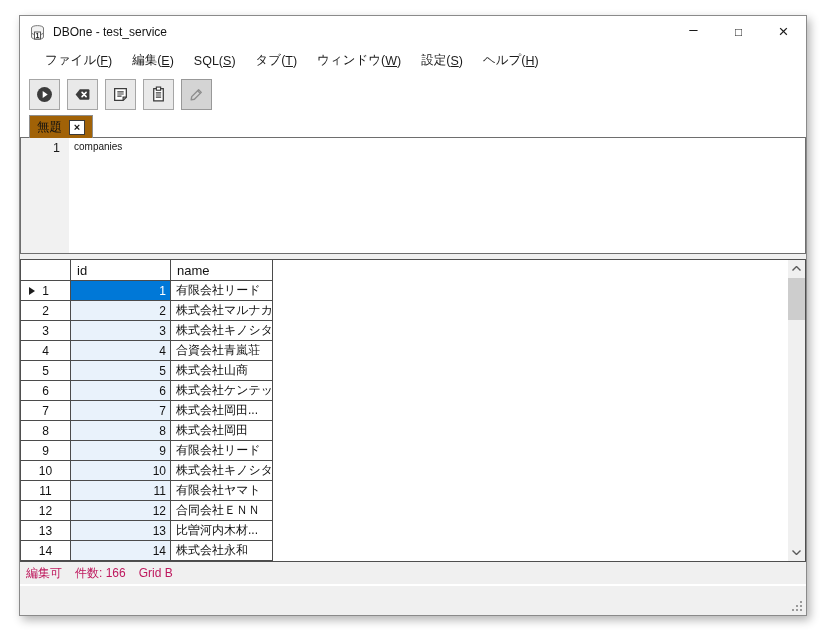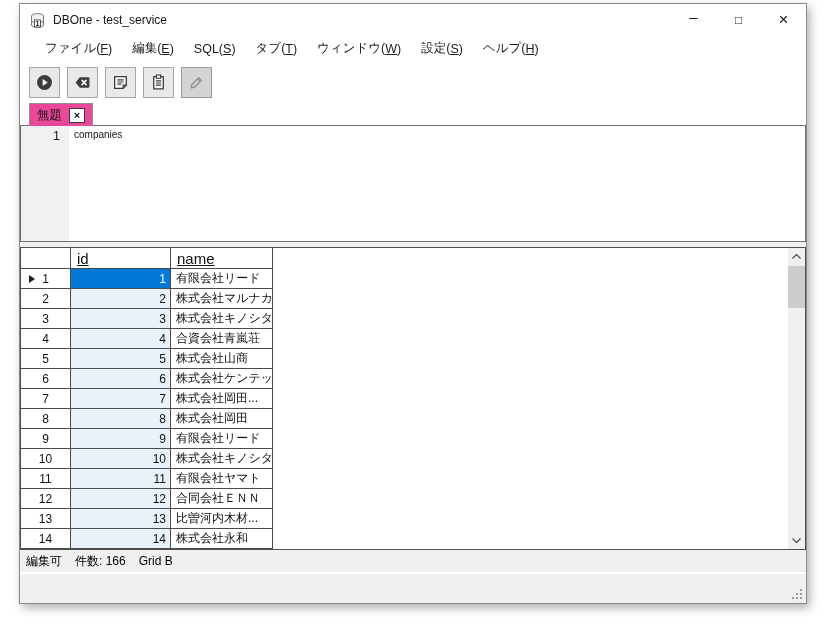--- a/index.html
+++ b/index.html
@@ -2,21 +2,21 @@
 <html><head>
 <meta charset="utf-8">
 <style>
   * { margin:0; padding:0; box-sizing:border-box; }
   body {
     width:826px; height:633px; background:#ffffff; overflow:hidden;
     font-family:"Liberation Sans","DejaVu Sans",sans-serif;
     -webkit-font-smoothing:antialiased;
   }
   .window {
-    position:absolute; left:19px; top:3px; width:788px; height:601px;
+    position:absolute; left:19px; top:15px; width:788px; height:601px;
     background:#ffffff; border:1px solid #8a8a8a;
     box-shadow:3px 4px 9px rgba(0,0,0,0.30);
     display:flex; flex-direction:column;
   }
   
   .titlebar { height:32px; display:flex; align-items:center; background:#fff; flex:0 0 auto; }
   .app-icon { width:17px; height:17px; margin-left:9px; flex:0 0 auto; }
   .title-text { font-size:12px; color:#141414; margin-left:7px; flex:1 1 auto; white-space:nowrap; }
   .win-controls { display:flex; height:32px; flex:0 0 auto; }
   .win-btn { width:45px; height:31px; display:flex; align-items:center; justify-content:center;
@@ -28,21 +28,21 @@
   .menubar { height:25px; display:flex; align-items:stretch; background:#fff; padding-left:15px; flex:0 0 auto; }
   .menu-item { font-size:12.5px; color:#1b1b1b; padding:0 10px; display:flex; align-items:center; white-space:nowrap; }
   .menu-item u { text-decoration:underline; }
   
   .toolbar { height:42px; display:flex; align-items:center; gap:7px; padding-left:9px; background:#fff; flex:0 0 auto; }
   .tool-btn { width:31px; height:31px; background:#e9e9e9; border:1px solid #a6a6a6;
               display:flex; align-items:center; justify-content:center; }
   .tool-btn.toggled { background:#d4d4d4; border-color:#989898; }
   
   .tabrow { height:22px; display:flex; padding-left:9px; background:#fff; flex:0 0 auto; }
-  .tab { position:relative; z-index:2; height:23px; margin-bottom:-1px; background:#ec4899;
+  .tab { position:relative; z-index:2; height:23px; margin-bottom:-1px; background:#a16207;
          border:1px solid #8f8f8f; border-bottom:none;
          display:flex; align-items:center; gap:7px; padding:0 7px; }
   .tab-label { font-size:12.5px; color:#111; }
   .tab-close { width:16px; height:15px; border:1px solid #3a3a3a; background:#fff;
                font-size:11px; font-weight:800; color:#111; line-height:13px; text-align:center; }
   
   .editor { height:117px; position:relative; z-index:1; border:1px solid #6e6e6e; background:#fff;
             display:flex; flex:0 0 auto; }
   .gutter { width:48px; background:#f1f1f1; text-align:right; padding:3px 9px 0 0;
             font-size:12.5px; color:#1a1a1a; }
@@ -51,32 +51,32 @@
   
   .grid-panel { height:303px; position:relative; background:#fff; border:1px solid #4f4f4f; flex:0 0 auto; }
   .gtable { position:absolute; left:0; top:0; width:252px; }
   .grow { display:flex; height:20px; border-bottom:1px solid #4b4b4b; background:#fff; }
   .grow.header { height:21px; }
   .gcell { border-right:1px solid #4b4b4b; font-size:12px; color:#111; overflow:hidden;
            white-space:nowrap; display:flex; align-items:center; }
   .c-num  { width:50px; justify-content:center; position:relative; }
   .c-id   { width:100px; justify-content:flex-end; padding-right:4px; background:#e9f2fb; }
   .c-name { width:102px; padding-left:5px; }
-  .header .gcell { background:#fff; justify-content:flex-start; padding-left:6px; font-size:15px;text-decoration:underline; }
+  .header .gcell { background:#fff; justify-content:flex-start; padding-left:6px; font-size:13px; }
   .current .c-id { background:#0078d7; color:#fff; }
   .row-marker { position:absolute; left:8px; top:6px; width:0; height:0;
                 border-left:6px solid #1c1c1c; border-top:4px solid transparent; border-bottom:4px solid transparent; }
   
   .vscroll { position:absolute; top:0; right:0; bottom:0; width:17px; background:#f0f0f0; }
   .sb-arrow { position:absolute; left:0; width:17px; height:17px; display:flex; align-items:center; justify-content:center; }
   .sb-up { top:0; } .sb-down { bottom:0; }
   .sb-thumb { position:absolute; left:0; top:18px; width:17px; height:42px; background:#cdcdcd; }
   
   .statusbar { height:22px; background:#f0f0f0; display:flex; align-items:center; gap:13px;
-               padding-left:6px; font-size:12px; color:#000000; flex:0 0 auto; }
+               padding-left:6px; font-size:12px; color:#be185d; flex:0 0 auto; }
   .bottomstrip { height:31px; background:#f0f0f0; border-top:2px solid #ffffff; position:relative; flex:0 0 auto; }
   .resize-grip { position:absolute; right:3px; bottom:3px; }
 </style>
 </head>
 <body>
 
 <div class="window">
 
   <div class="titlebar">
     <svg class="app-icon" viewBox="0 0 17 17">

